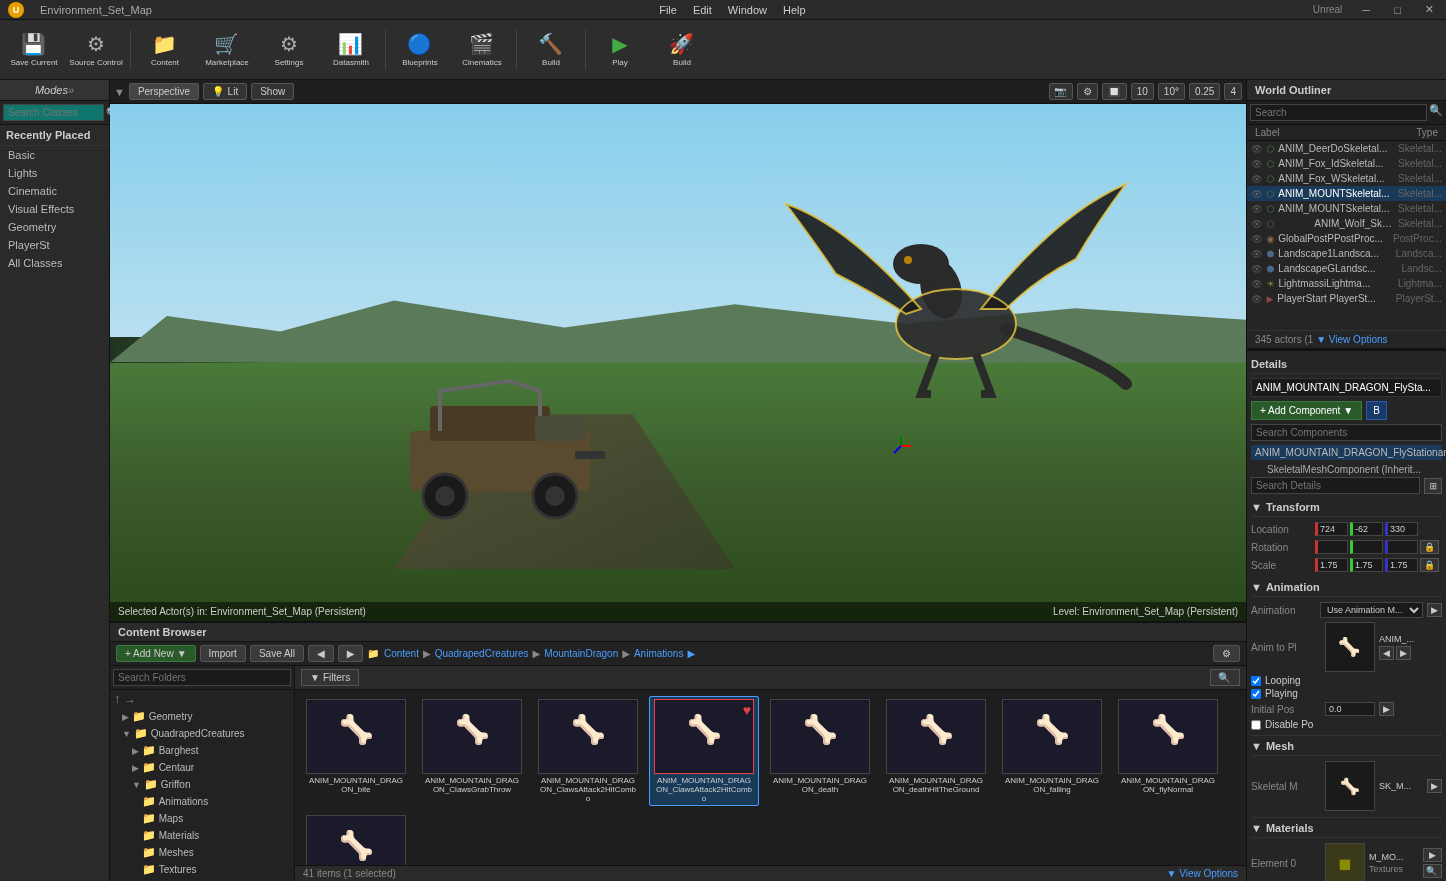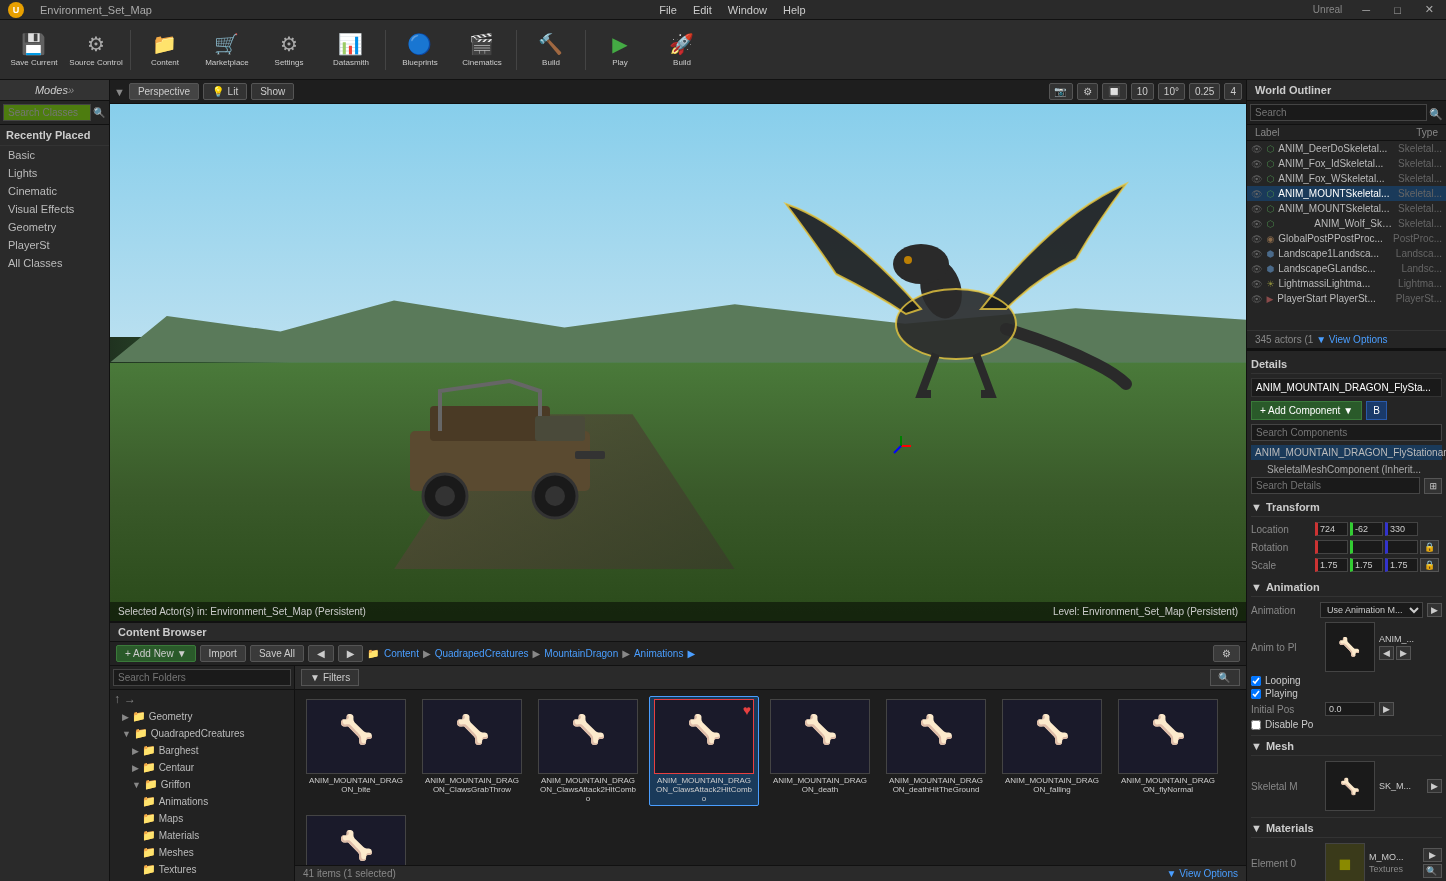--- a/index.html
+++ b/index.html
@@ -39,21 +39,21 @@
     .vp-icon-btn { background: #333; border: 1px solid #555; color: #ccc; padding: 2px 5px; font-size: 10px; cursor: pointer; border-radius: 2px; }
     
     #viewport { flex: 1; position: relative; overflow: hidden; background: #3a5a3a; }
     #viewport-bg { width: 100%; height: 100%; background: linear-gradient(180deg, #87ceeb 0%, #87ceeb 30%, #5a8a5a 30%, #3a5a3a 100%); position: absolute; }
     
     #viewport-status { position: absolute; bottom: 0; left: 0; right: 0; background: rgba(0,0,0,0.5); padding: 4px 8px; font-size: 10px; color: #ccc; display: flex; justify-content: space-between; }
     
     
     #right-panel { width: 200px; background: #252525; display: flex; flex-direction: column; border-left: 1px solid #111; flex-shrink: 0; }
     .panel-header { background: #2a2a2a; padding: 4px 8px; font-size: 11px; color: #ccc; border-bottom: 1px solid #111; font-weight: bold; }
-    .outliner-search { padding: 3px; background: #1e1e1e; border-bottom: 1px solid #111; display: flex; align-items: flex-end; }
+    .outliner-search { padding: 3px; background: #1e1e1e; border-bottom: 1px solid #111; display: flex; align-items: flex-start; }
     .outliner-search input { background: #1a1a1a; border: 1px solid #444; color: #ccc; font-size: 10px; padding: 2px 4px; flex: 1; }
     .outliner-cols { display: flex; justify-content: space-between; padding: 2px 8px; background: #222; border-bottom: 1px solid #111; font-size: 10px; color: #888; }
     .outliner-item { display: flex; align-items: center; padding: 2px 4px; font-size: 10px; color: #bbb; cursor: pointer; gap: 4px; }
     .outliner-item.selected { background: #1a3a5a; color: #fff; }
     .outliner-item .eye-icon { color: #666; font-size: 9px; }
     .actor-count { padding: 3px 8px; font-size: 10px; color: #888; border-top: 1px solid #333; }
     .view-options { color: #4a9eff; cursor: pointer; font-size: 10px; }
     
     
     #details-panel { background: #252525; border-top: 1px solid #111; padding: 4px; overflow-y: auto; flex: 1; }
@@ -186,21 +186,21 @@
 </div>
 
 <div id="main">
 
   <div id="left-panel">
     <div id="modes-bar">
       <span>Modes</span>
       <span style="color:#888;">»</span>
     </div>
     <div class="search-bar">
-      <input type="text" style="background: #4d7c0f; border: 1px solid rgb(68, 68, 68); color: rgb(204, 204, 204); font-size: 10px; padding: 2px 4px; width: 88px;" placeholder="Search Classes">
+      <input type="text" style="background: #0f766e; border: 1px solid rgb(68, 68, 68); color: rgb(204, 204, 204); font-size: 10px; padding: 2px 4px; width: 101px;" placeholder="Search Classes">
       <span class="search-icon">🔍</span>
     </div>
     <div id="recently-placed">Recently Placed</div>
     <div class="left-nav-item">Basic</div>
     <div class="left-nav-item">Lights</div>
     <div class="left-nav-item">Cinematic</div>
     <div class="left-nav-item">Visual Effects</div>
     <div class="left-nav-item">Geometry</div>
     <div class="left-nav-item">PlayerSt</div>
     <div class="left-nav-item">All Classes</div>

